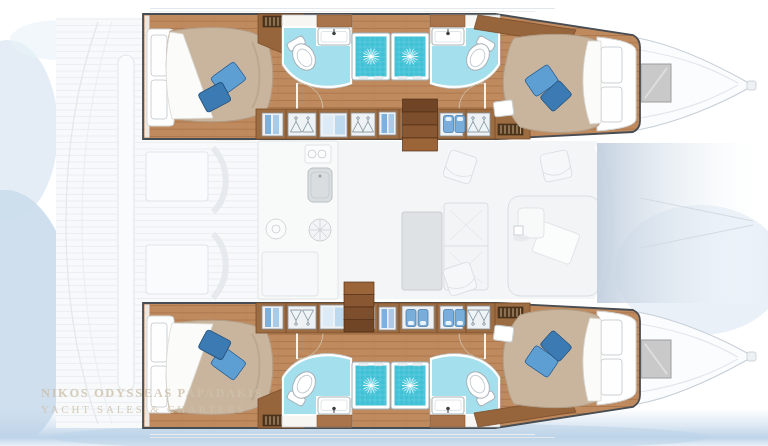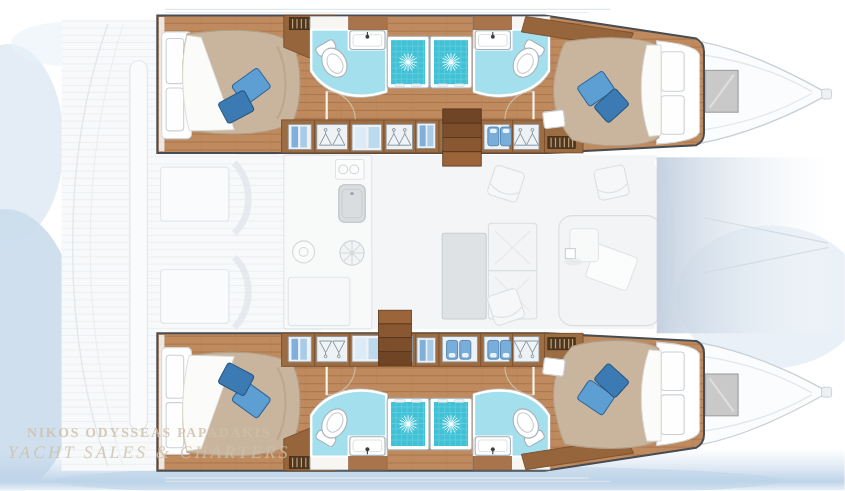--- a/index.html
+++ b/index.html
@@ -15,25 +15,25 @@
   .teal{fill:var(--shower-teal,#41c1d6);}
   .wband{fill:var(--wood-dark,#9c6c42);stroke:#7a4c29;stroke-width:.8;}
   .wcab{fill:#96653c;stroke:#7a4c29;stroke-width:.8;}
   .counter{fill:#a9744b;stroke:#8a5733;stroke-width:.6;}
   .g1{fill:none;stroke:#e2e7eb;stroke-width:1.2;}
   .gf{fill:#fafbfc;stroke:#e2e7eb;stroke-width:1.1;}
   .gf2{fill:#f2f4f5;stroke:#d9dee1;stroke-width:1;}
   .arc{fill:none;stroke:#cdbfa6;stroke-width:1;}
   .leaf{stroke:#f7f2e8;stroke-width:2;}
   .lockf{fill:#eef2f5;stroke:#8c9298;stroke-width:.8;}
-  .watermark{position:absolute;left:7px;top:386px;color:var(--watermark-color,#cdc0ab);opacity:.8;
-    font-family:"Liberation Serif",serif;pointer-events:none;text-align:center;}
+  .watermark{position:absolute;left:41px;top:386px;color:var(--watermark-color,#cdc0ab);opacity:.8;
+    font-family:"Liberation Serif",serif;pointer-events:none;}
   .wm1{font-size:12.5px;font-weight:700;letter-spacing:1.6px;white-space:nowrap;}
   .wm2{font-size:9.5px;letter-spacing:7px;margin-top:3px;white-space:nowrap;}
-  .wm3{font-size:16px;letter-spacing:2.8px;margin-top:2px;white-space:nowrap;font-style:italic;}
+  .wm3{font-size:11px;letter-spacing:2.8px;margin-top:2px;white-space:nowrap;}
 </style>
 </head>
 <body>
 
 <div class="canvas">
 <svg width="768" height="446" viewBox="0 0 768 446">
 <defs>
   <pattern id="planks" patternUnits="userSpaceOnUse" width="64" height="7.2">
     <rect width="64" height="7.2" fill="#c08a5f"></rect>
     <path d="M0,6.8 H64" stroke="#a8734a" stroke-width="0.9"></path>

